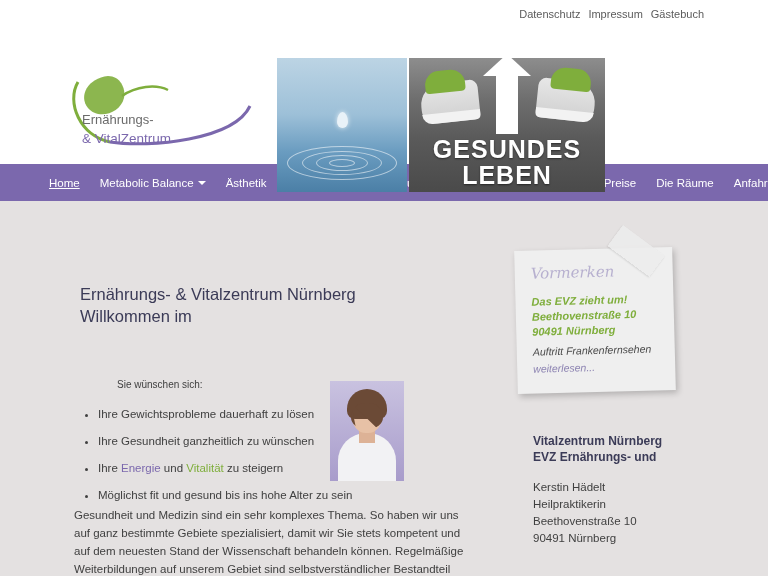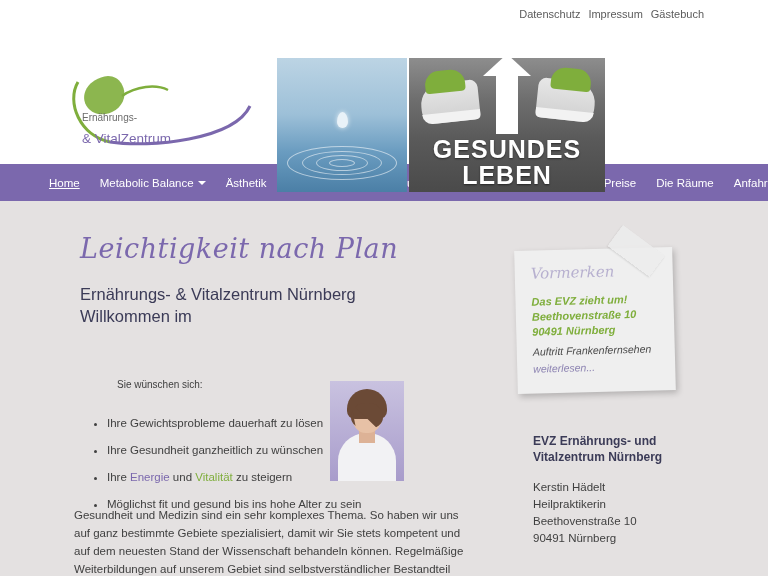--- a/index.html
+++ b/index.html
@@ -176,21 +176,21 @@
   .wish {
     position: absolute;
     left: 74px; top: 178px;
     color: #404040;
     font-size: 10px;
     margin-left: 43px;
   }
   ul.wishlist {
     position: absolute;
     left: 74px; top: 196px;
-    margin: 13px; padding-left: 20px;
+    margin: 4px; padding-left: 20px;
     color: #404040;
     font-size: 11.5px;
     line-height: 27px;
     list-style: disc;
   }
   ul.wishlist li::marker { color: #404040; }
   .hl-purple { color: #7b68ad; }
   .hl-green  { color: #7fae3c; }
 
   .portrait {
@@ -325,21 +325,21 @@
 
   <div class="header">
 
     <div class="logo">
       <svg width="200" height="92" viewBox="0 0 200 92" xmlns="http://www.w3.org/2000/svg">
         <path d="M14 20 C2 40, 16 74, 46 80" stroke="#7fae3c" stroke-width="3" fill="none"></path>
         <path d="M46 80 C86 86, 170 78, 186 44" stroke="#7b68ad" stroke-width="3" fill="none"></path>
         <path d="M44 14 C24 16, 14 34, 24 46 C34 58, 56 52, 60 36 C62 26, 56 14, 44 14 Z" fill="#7fae3c" opacity="0.9"></path>
         <path d="M58 34 C72 24, 92 22, 104 28" stroke="#7fae3c" stroke-width="2.5" fill="none"></path>
       </svg>
-      <div style="position:absolute; left:18px; top:50px; color:#6b6b6b; font-family:'Liberation Sans',sans-serif; font-size:10px;">Ernährungs-</div>
+      <div style="position:absolute; left:18px; top:50px; color:#6b6b6b; font-family:'Liberation Sans',sans-serif; font-size:13px;">Ernährungs-</div>
       <div style="position:absolute; left:18px; top:69px; font-family:'Liberation Sans',sans-serif; font-size:13.5px; color:#7b68ad;">&amp; VitalZentrum</div>
     </div>
 
     <div class="banner-water">
       <div class="drop"></div>
       <div class="ripple" style="width:26px;height:8px;"></div>
       <div class="ripple" style="width:52px;height:16px;"></div>
       <div class="ripple" style="width:80px;height:24px;"></div>
       <div class="ripple" style="width:110px;height:34px;"></div>
     </div>
@@ -369,21 +369,20 @@
     <a href="#">Naturheilkunde</a>
     <a href="#"><span>Aktuelles</span><span class="caret"></span></a>
     <a href="#">Über mich</a>
     <a href="#">Preise</a>
     <a href="#">Die Räume</a>
     <a href="#">Anfahrt</a>
   </nav>
 
   <div class="content">
 
-    <div class="script-title">Leichtigkeit nach Plan</div>
 
     <div class="welcome">
       <div>Ernährungs- &amp; Vitalzentrum Nürnberg</div>
       <div>Willkommen im</div>
     </div>
 
     <div class="wish">Sie wünschen sich:</div>
 
     <ul class="wishlist">
       <li>Ihre Gewichtsprobleme dauerhaft zu lösen</li>
@@ -407,22 +406,22 @@
       <div class="note-body">
         <div>Das EVZ zieht um!</div>
         <div>Beethovenstraße 10</div>
         <div>90491 Nürnberg</div>
       </div>
       <div class="note-sub">Auftritt Frankenfernsehen</div>
       <a href="#" class="note-link">weiterlesen...</a>
     </div>
 
     <div class="addr-title">
+      <div>Vitalzentrum Nürnberg</div>
       <div>EVZ Ernährungs- und</div>
-      <div>Vitalzentrum Nürnberg</div>
     </div>
 
     <div class="addr-body">
       <div>Kerstin Hädelt</div>
       <div>Heilpraktikerin</div>
       <div>Beethovenstraße 10</div>
       <div>90491 Nürnberg</div>
     </div>
 
   </div>

